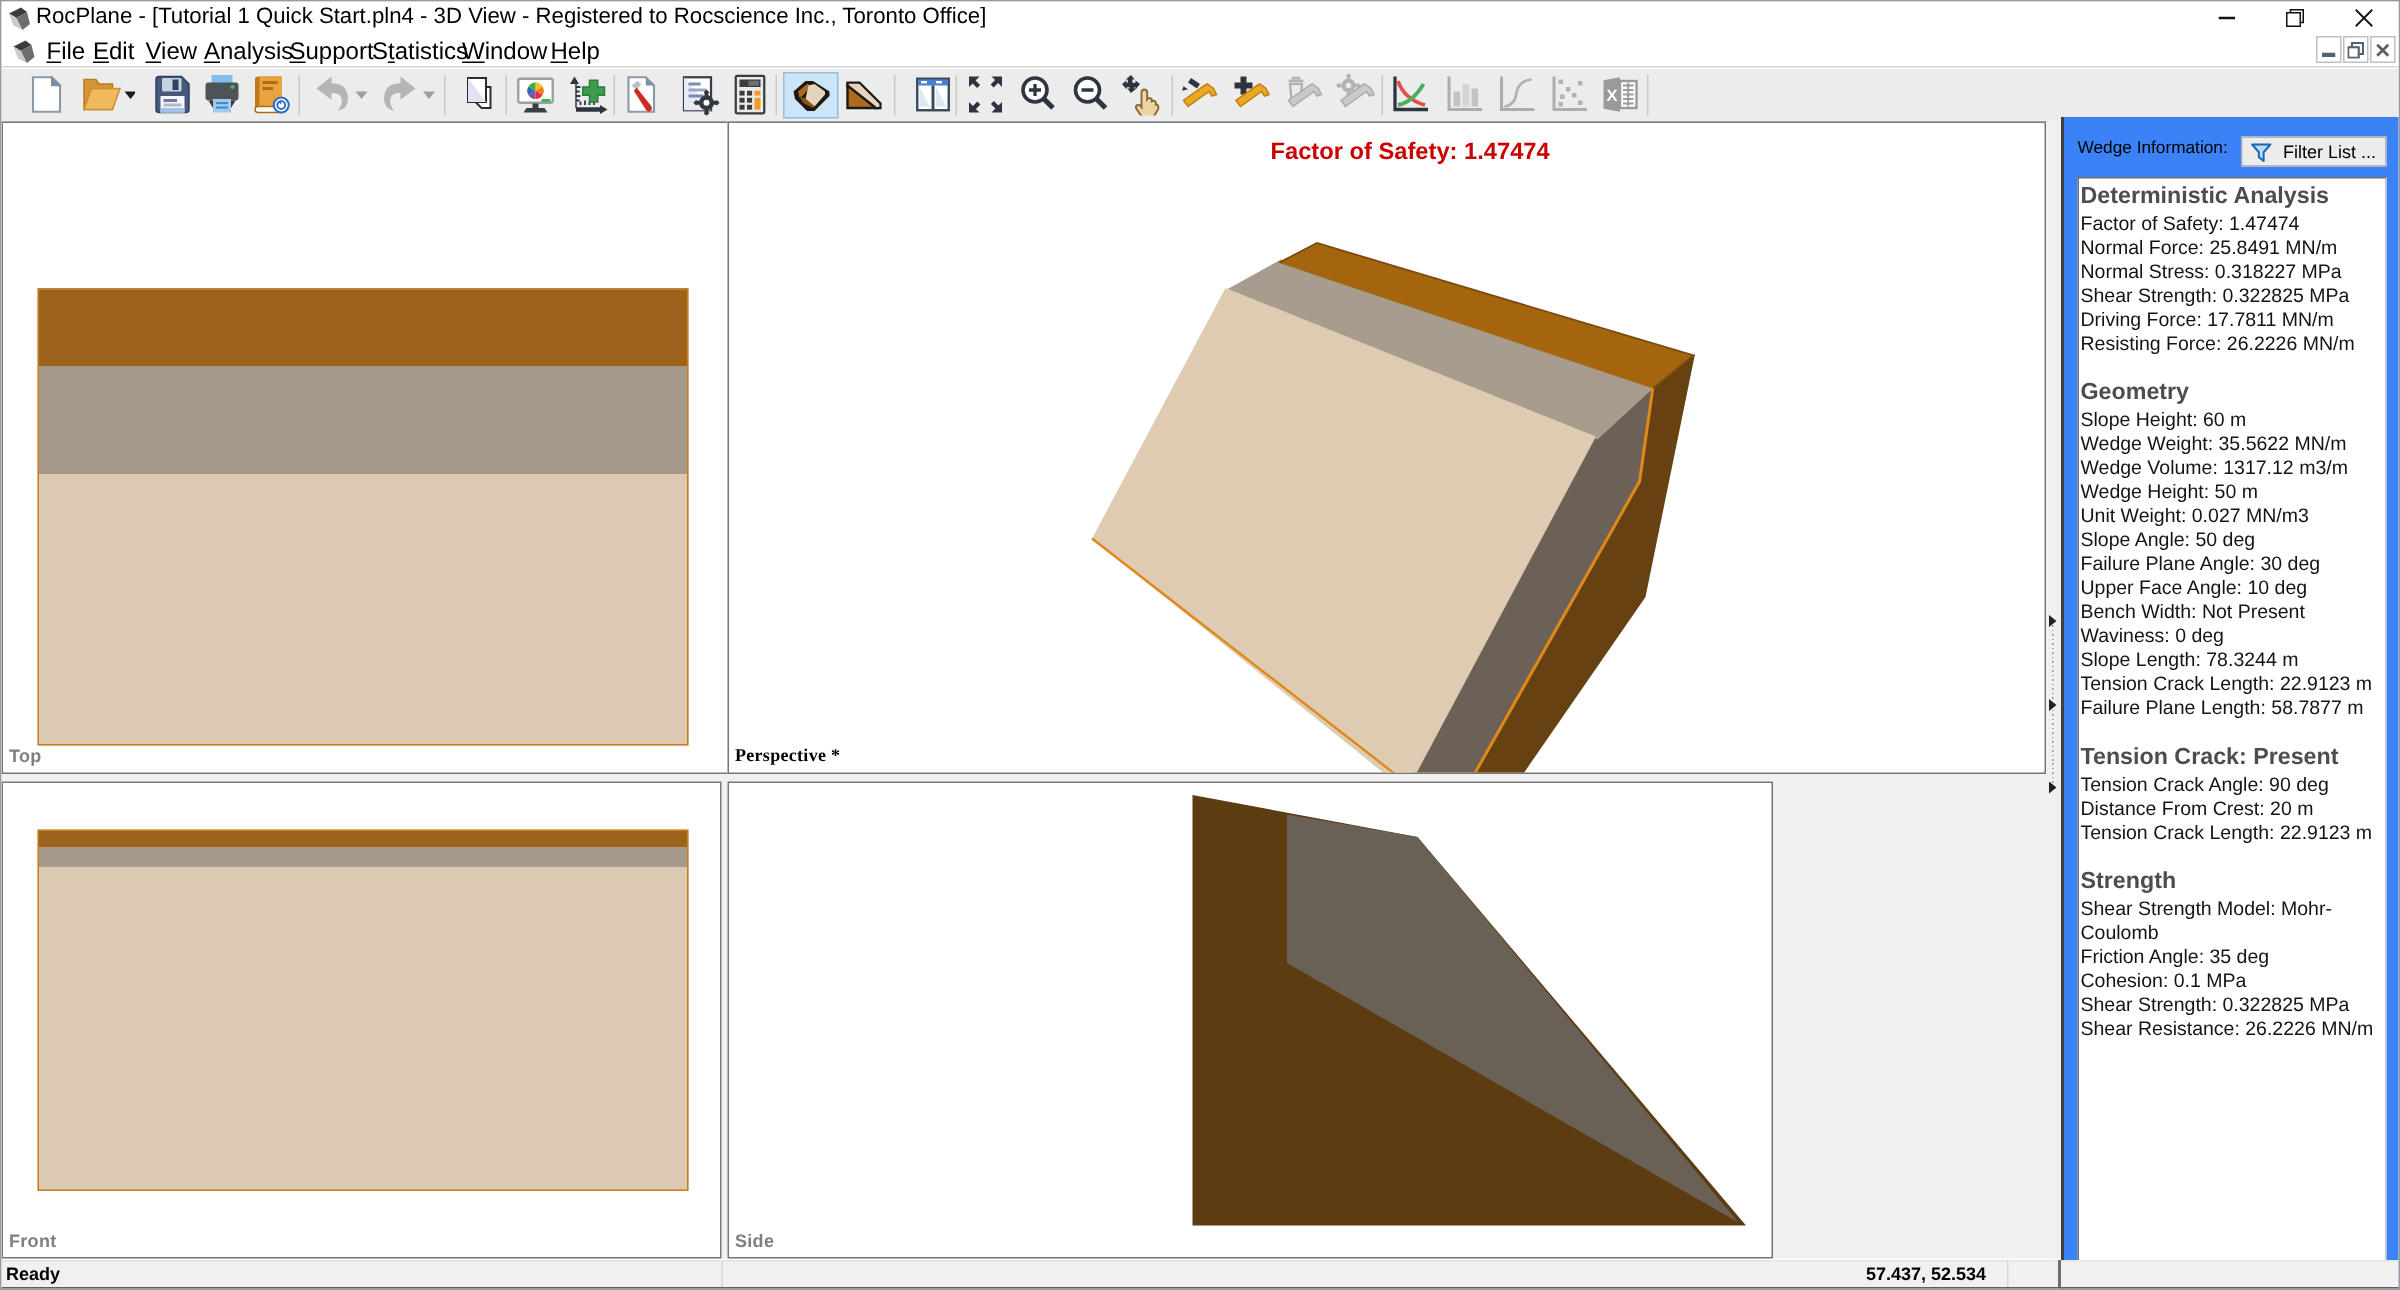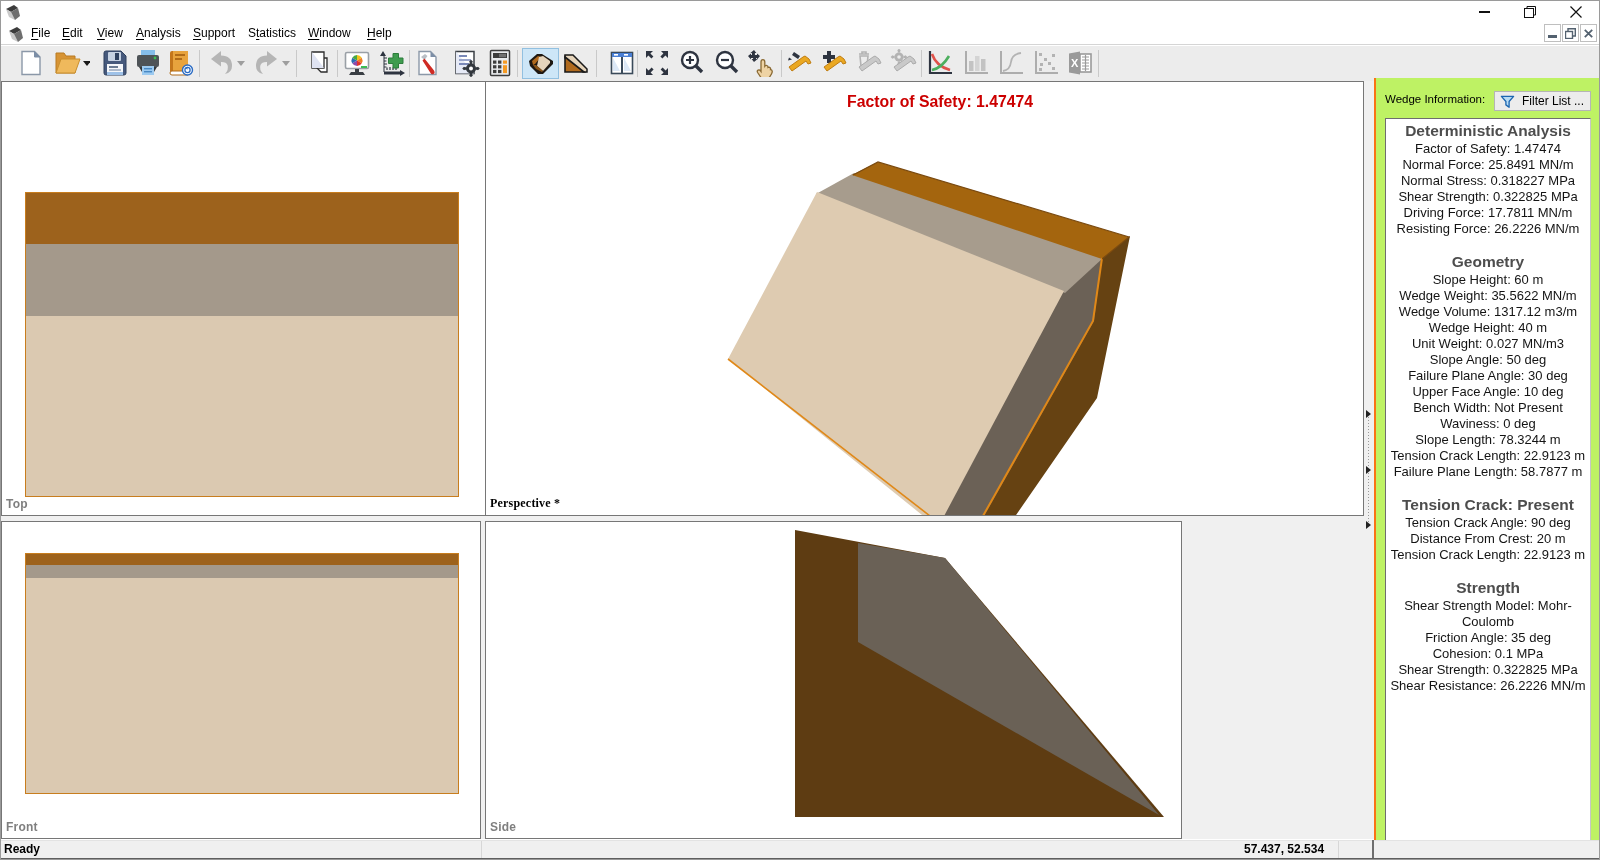--- a/index.html
+++ b/index.html
@@ -4,46 +4,47 @@
 <style>
   * { margin:0; padding:0; box-sizing:border-box; }
   html,body { width:1600px; height:860px; overflow:hidden; }
   body { font-family:"Liberation Sans", sans-serif; position:relative; background:#fff; border:1px solid #9a9a9a; }
   .abs { position:absolute; }
   
   #titlebar { position:absolute; left:0; top:0; width:1600px; height:23px; background:#fff; }
   #titletext { position:absolute; left:23px; top:2px; font-size:14.8px; color:#000; }
   
   #menubar { position:absolute; left:0; top:23px; width:1600px; height:21px; background:#fff; border-bottom:1px solid #d5d5d5; }
-  .mi { position:absolute; top:2px; font-size:12px; color:#000; }
+  .mi { position:absolute; top:2px; font-size:16px; color:#000; }
   .mi u { text-decoration:underline; text-underline-offset:2px; }
   
   #toolbar { position:absolute; left:0; top:45px; width:1600px; height:35px; background:#ececec; }
   .tsep { position:absolute; top:4px; width:1px; height:27px; background:#c9c9c9; }
   .ti { position:absolute; top:3px; }
   
   #client { position:absolute; left:0; top:80px; width:1600px; height:758px; background:#f0f0f0; }
   .pane { position:absolute; background:#fff; border:1px solid #767676; }
   .plabel { position:absolute; left:4px; bottom:4px; font-size:12px; font-weight:bold; color:#7f7f7f; letter-spacing:0.2px; }
   
-  #sidebar { position:absolute; left:1373px; top:77px; width:227px; height:781px; background:#bef264; border-left:2px solid #f97316;text-align:center; }
+  #sidebar { position:absolute; left:1373px; top:77px; width:227px; height:781px; background:#3b82f6; border-left:2px solid #404040; }
   
   #statusbar { position:absolute; left:0; top:839px; width:1600px; height:21px; background:#f0f0f0; font-size:12px; font-weight:bold; color:#000; }
   .ph { font-size:15.5px; font-weight:bold; color:#4d4d4d; line-height:21px; padding-top:1px; }
   .pgap { height:13px; }
 </style>
 </head>
 <body>
 
 <div id="titlebar">
   <svg class="abs" style="left:3px;top:3px" width="17" height="17" viewBox="0 0 17 17">
     <polygon points="2,5 10,1 14,4 7,8" fill="#3c3c3c"></polygon>
     <polygon points="2,5 7,8 11,16 5,13" fill="#c9c9c9"></polygon>
     <polygon points="7,8 14,4 16,12 11,16" fill="#6e6e6e"></polygon>
   </svg>
+  <div id="titletext">RocPlane - [Tutorial 1 Quick Start.pln4 - 3D View - Registered to Rocscience Inc., Toronto Office]</div>
   <svg class="abs" style="left:1478px;top:10px" width="11" height="2" viewBox="0 0 11 2">
       <rect width="11" height="2" fill="#111"></rect>
     </svg>
   <svg class="abs" style="left:1523px;top:5px" width="12" height="12" viewBox="0 0 12 12">
     <rect x="0.5" y="2.5" width="9" height="9" fill="#fff" stroke="#111"></rect>
     <path d="M3 2.5 V0.5 H11.5 V9 H9.5" fill="none" stroke="#111"></path>
   </svg>
   <svg class="abs" style="left:1569px;top:5px" width="12" height="12" viewBox="0 0 12 12">
       <path d="M0.5 0.5 L11.5 11.5 M11.5 0.5 L0.5 11.5" stroke="#111" stroke-width="1.2"></path>
     </svg>
@@ -418,21 +419,21 @@
       <div>Normal Force: 25.8491 MN/m</div>
       <div>Normal Stress: 0.318227 MPa</div>
       <div>Shear Strength: 0.322825 MPa</div>
       <div>Driving Force: 17.7811 MN/m</div>
       <div>Resisting Force: 26.2226 MN/m</div>
       <div class="pgap"></div>
       <div class="ph">Geometry</div>
       <div>Slope Height: 60 m</div>
       <div>Wedge Weight: 35.5622 MN/m</div>
       <div>Wedge Volume: 1317.12 m3/m</div>
-      <div>Wedge Height: 40 m</div>
+      <div>Wedge Height: 50 m</div>
       <div>Unit Weight: 0.027 MN/m3</div>
       <div>Slope Angle: 50 deg</div>
       <div>Failure Plane Angle: 30 deg</div>
       <div>Upper Face Angle: 10 deg</div>
       <div>Bench Width: Not Present</div>
       <div>Waviness: 0 deg</div>
       <div>Slope Length: 78.3244 m</div>
       <div>Tension Crack Length: 22.9123 m</div>
       <div>Failure Plane Length: 58.7877 m</div>
       <div class="pgap"></div>

